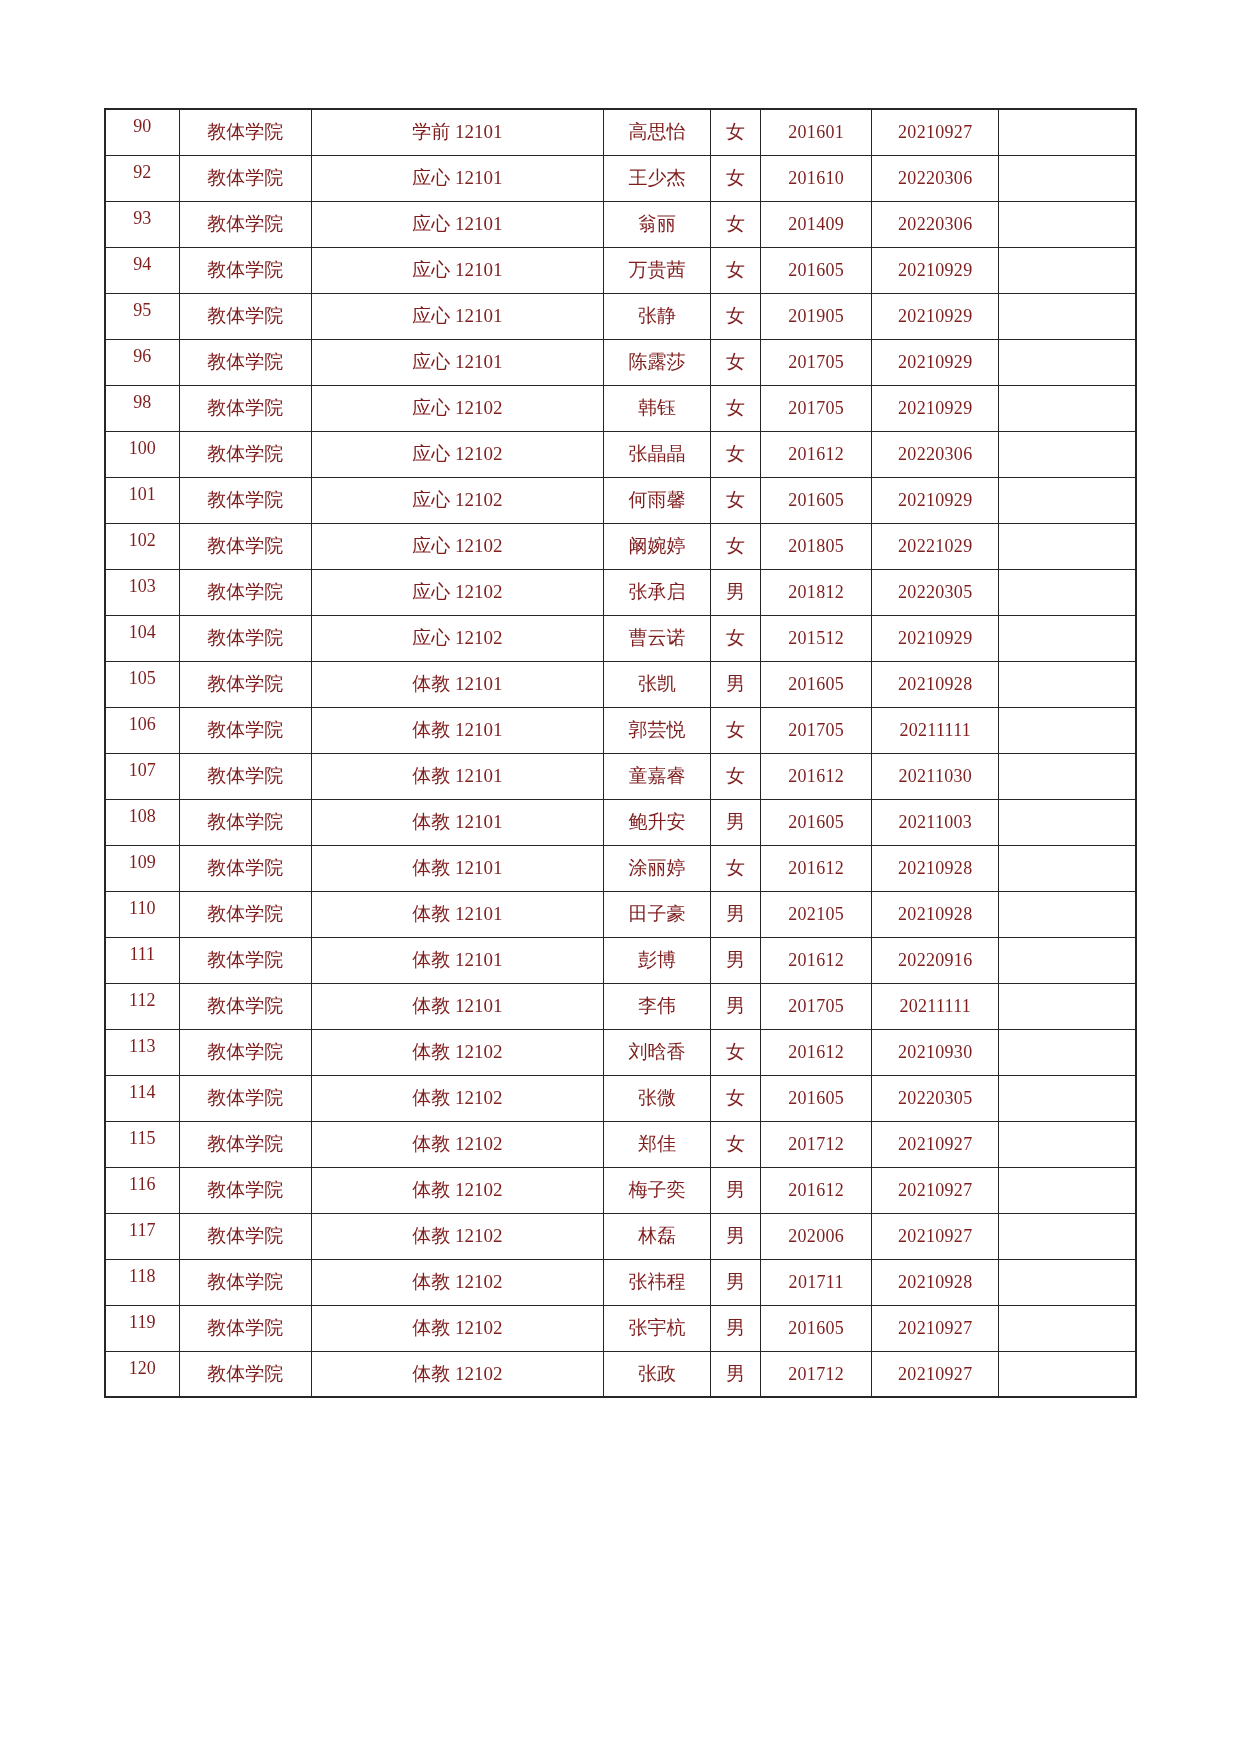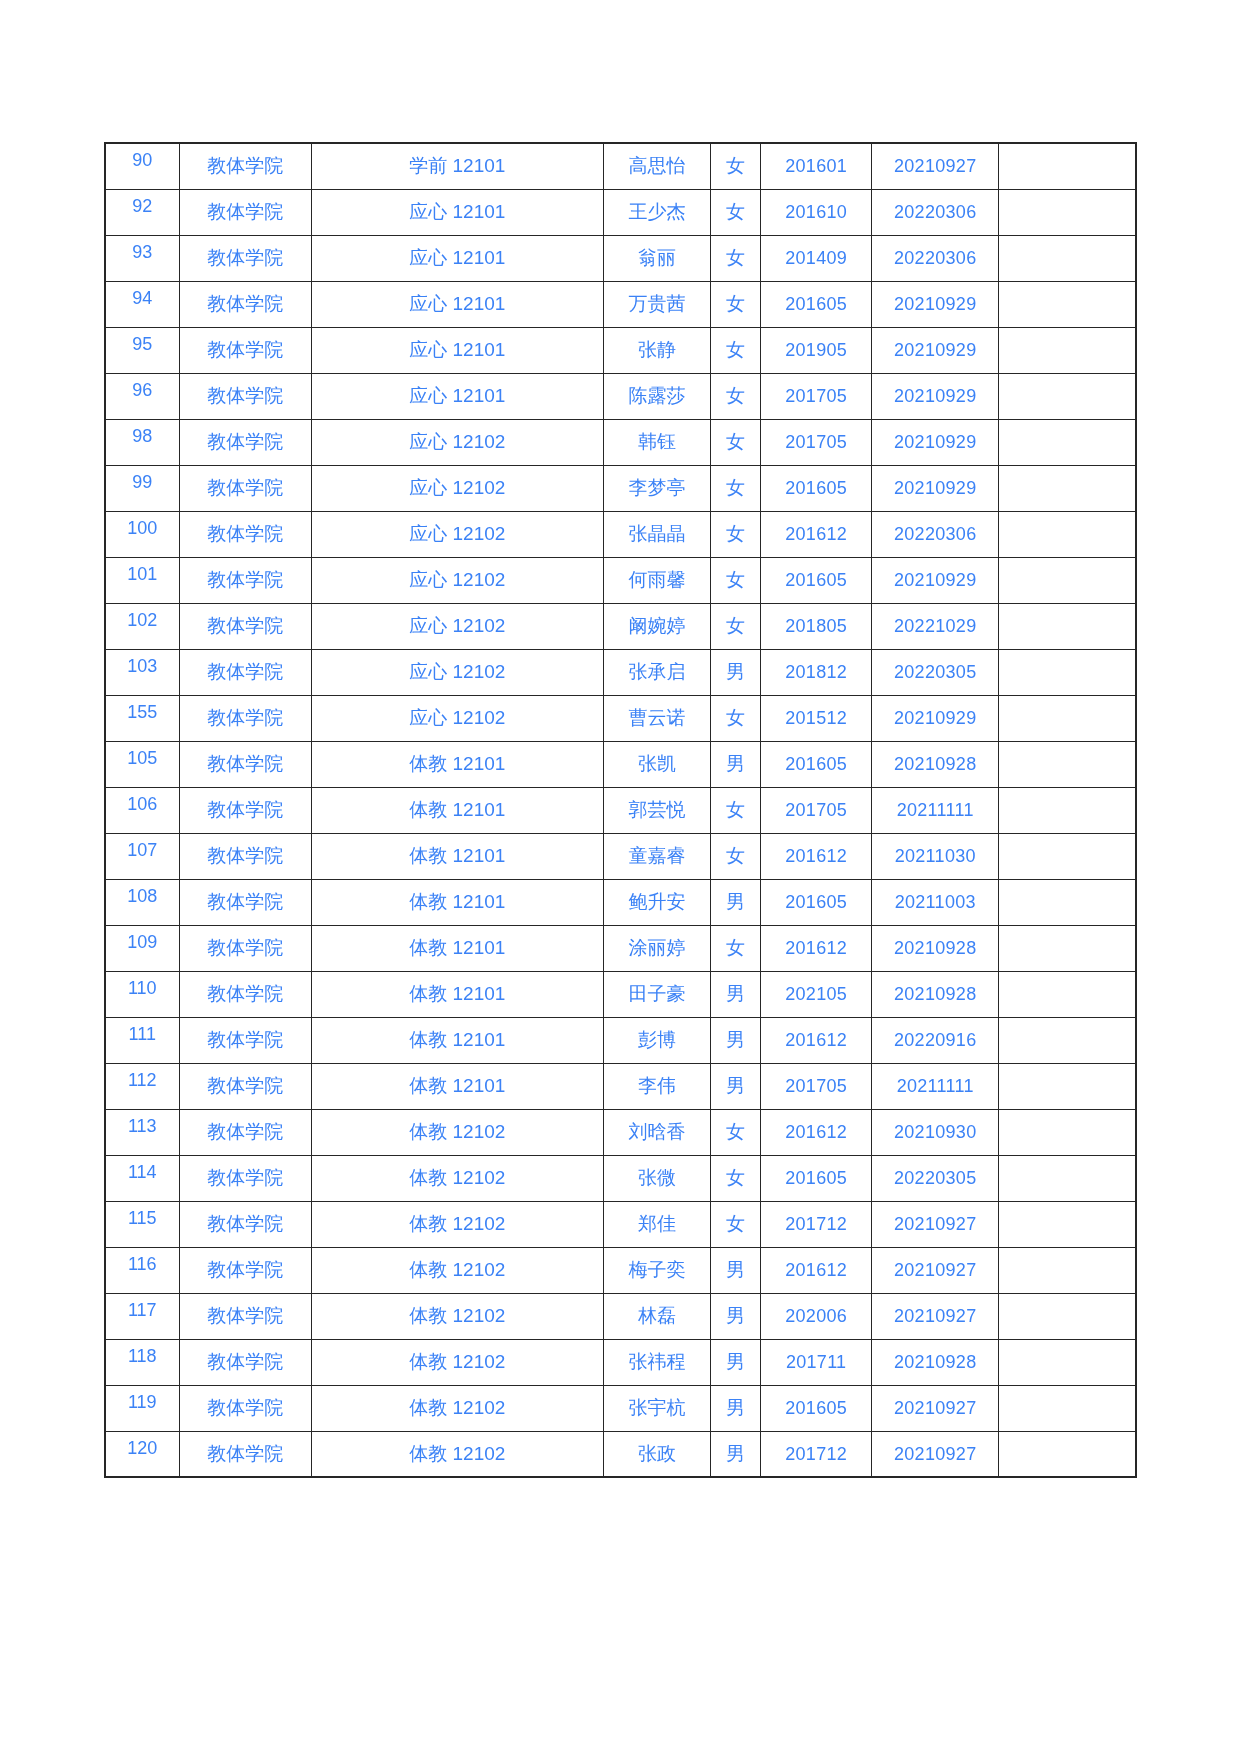--- a/index.html
+++ b/index.html
@@ -10,27 +10,27 @@
   .page {
     position: relative;
     width: 1240px;
     height: 1754px;
     background: #ffffff;
     overflow: hidden;
   }
   table.roster {
     position: absolute;
     left: 104px;
-    top: 142px;
+    top: 108px;
     width: 1033px;
     border-collapse: collapse;
     table-layout: fixed;
     border: 2px solid #262626;
-    font-family: Liberation Sans, sans-serif;
-    color: #3b82f6;
+    font-family: Liberation Serif, serif;
+    color: #7f1d1d;
   }
   table.roster tr {
     height: 46px;
   }
   table.roster td {
     border: 1px solid #262626;
     text-align: center;
     vertical-align: middle;
     padding: 0;
     font-size: 19px;
@@ -130,30 +130,20 @@
           <td class="col-row-number">98</td>
           <td class="col-college">教体学院</td>
           <td class="col-class">应心 12102</td>
           <td class="col-name">韩钰</td>
           <td class="col-gender">女</td>
           <td class="col-student-no">201705</td>
           <td class="col-date">20210929</td>
           <td class="col-remark"></td>
         </tr>
         <tr>
-          <td class="col-row-number">99</td>
-          <td class="col-college">教体学院</td>
-          <td class="col-class">应心 12102</td>
-          <td class="col-name">李梦亭</td>
-          <td class="col-gender">女</td>
-          <td class="col-student-no">201605</td>
-          <td class="col-date">20210929</td>
-          <td class="col-remark"></td>
-        </tr>
-        <tr>
           <td class="col-row-number">100</td>
           <td class="col-college">教体学院</td>
           <td class="col-class">应心 12102</td>
           <td class="col-name">张晶晶</td>
           <td class="col-gender">女</td>
           <td class="col-student-no">201612</td>
           <td class="col-date">20220306</td>
           <td class="col-remark"></td>
         </tr>
         <tr>
@@ -180,21 +170,21 @@
           <td class="col-row-number">103</td>
           <td class="col-college">教体学院</td>
           <td class="col-class">应心 12102</td>
           <td class="col-name">张承启</td>
           <td class="col-gender">男</td>
           <td class="col-student-no">201812</td>
           <td class="col-date">20220305</td>
           <td class="col-remark"></td>
         </tr>
         <tr>
-          <td class="col-row-number">155</td>
+          <td class="col-row-number">104</td>
           <td class="col-college">教体学院</td>
           <td class="col-class">应心 12102</td>
           <td class="col-name">曹云诺</td>
           <td class="col-gender">女</td>
           <td class="col-student-no">201512</td>
           <td class="col-date">20210929</td>
           <td class="col-remark"></td>
         </tr>
         <tr>
           <td class="col-row-number">105</td>

